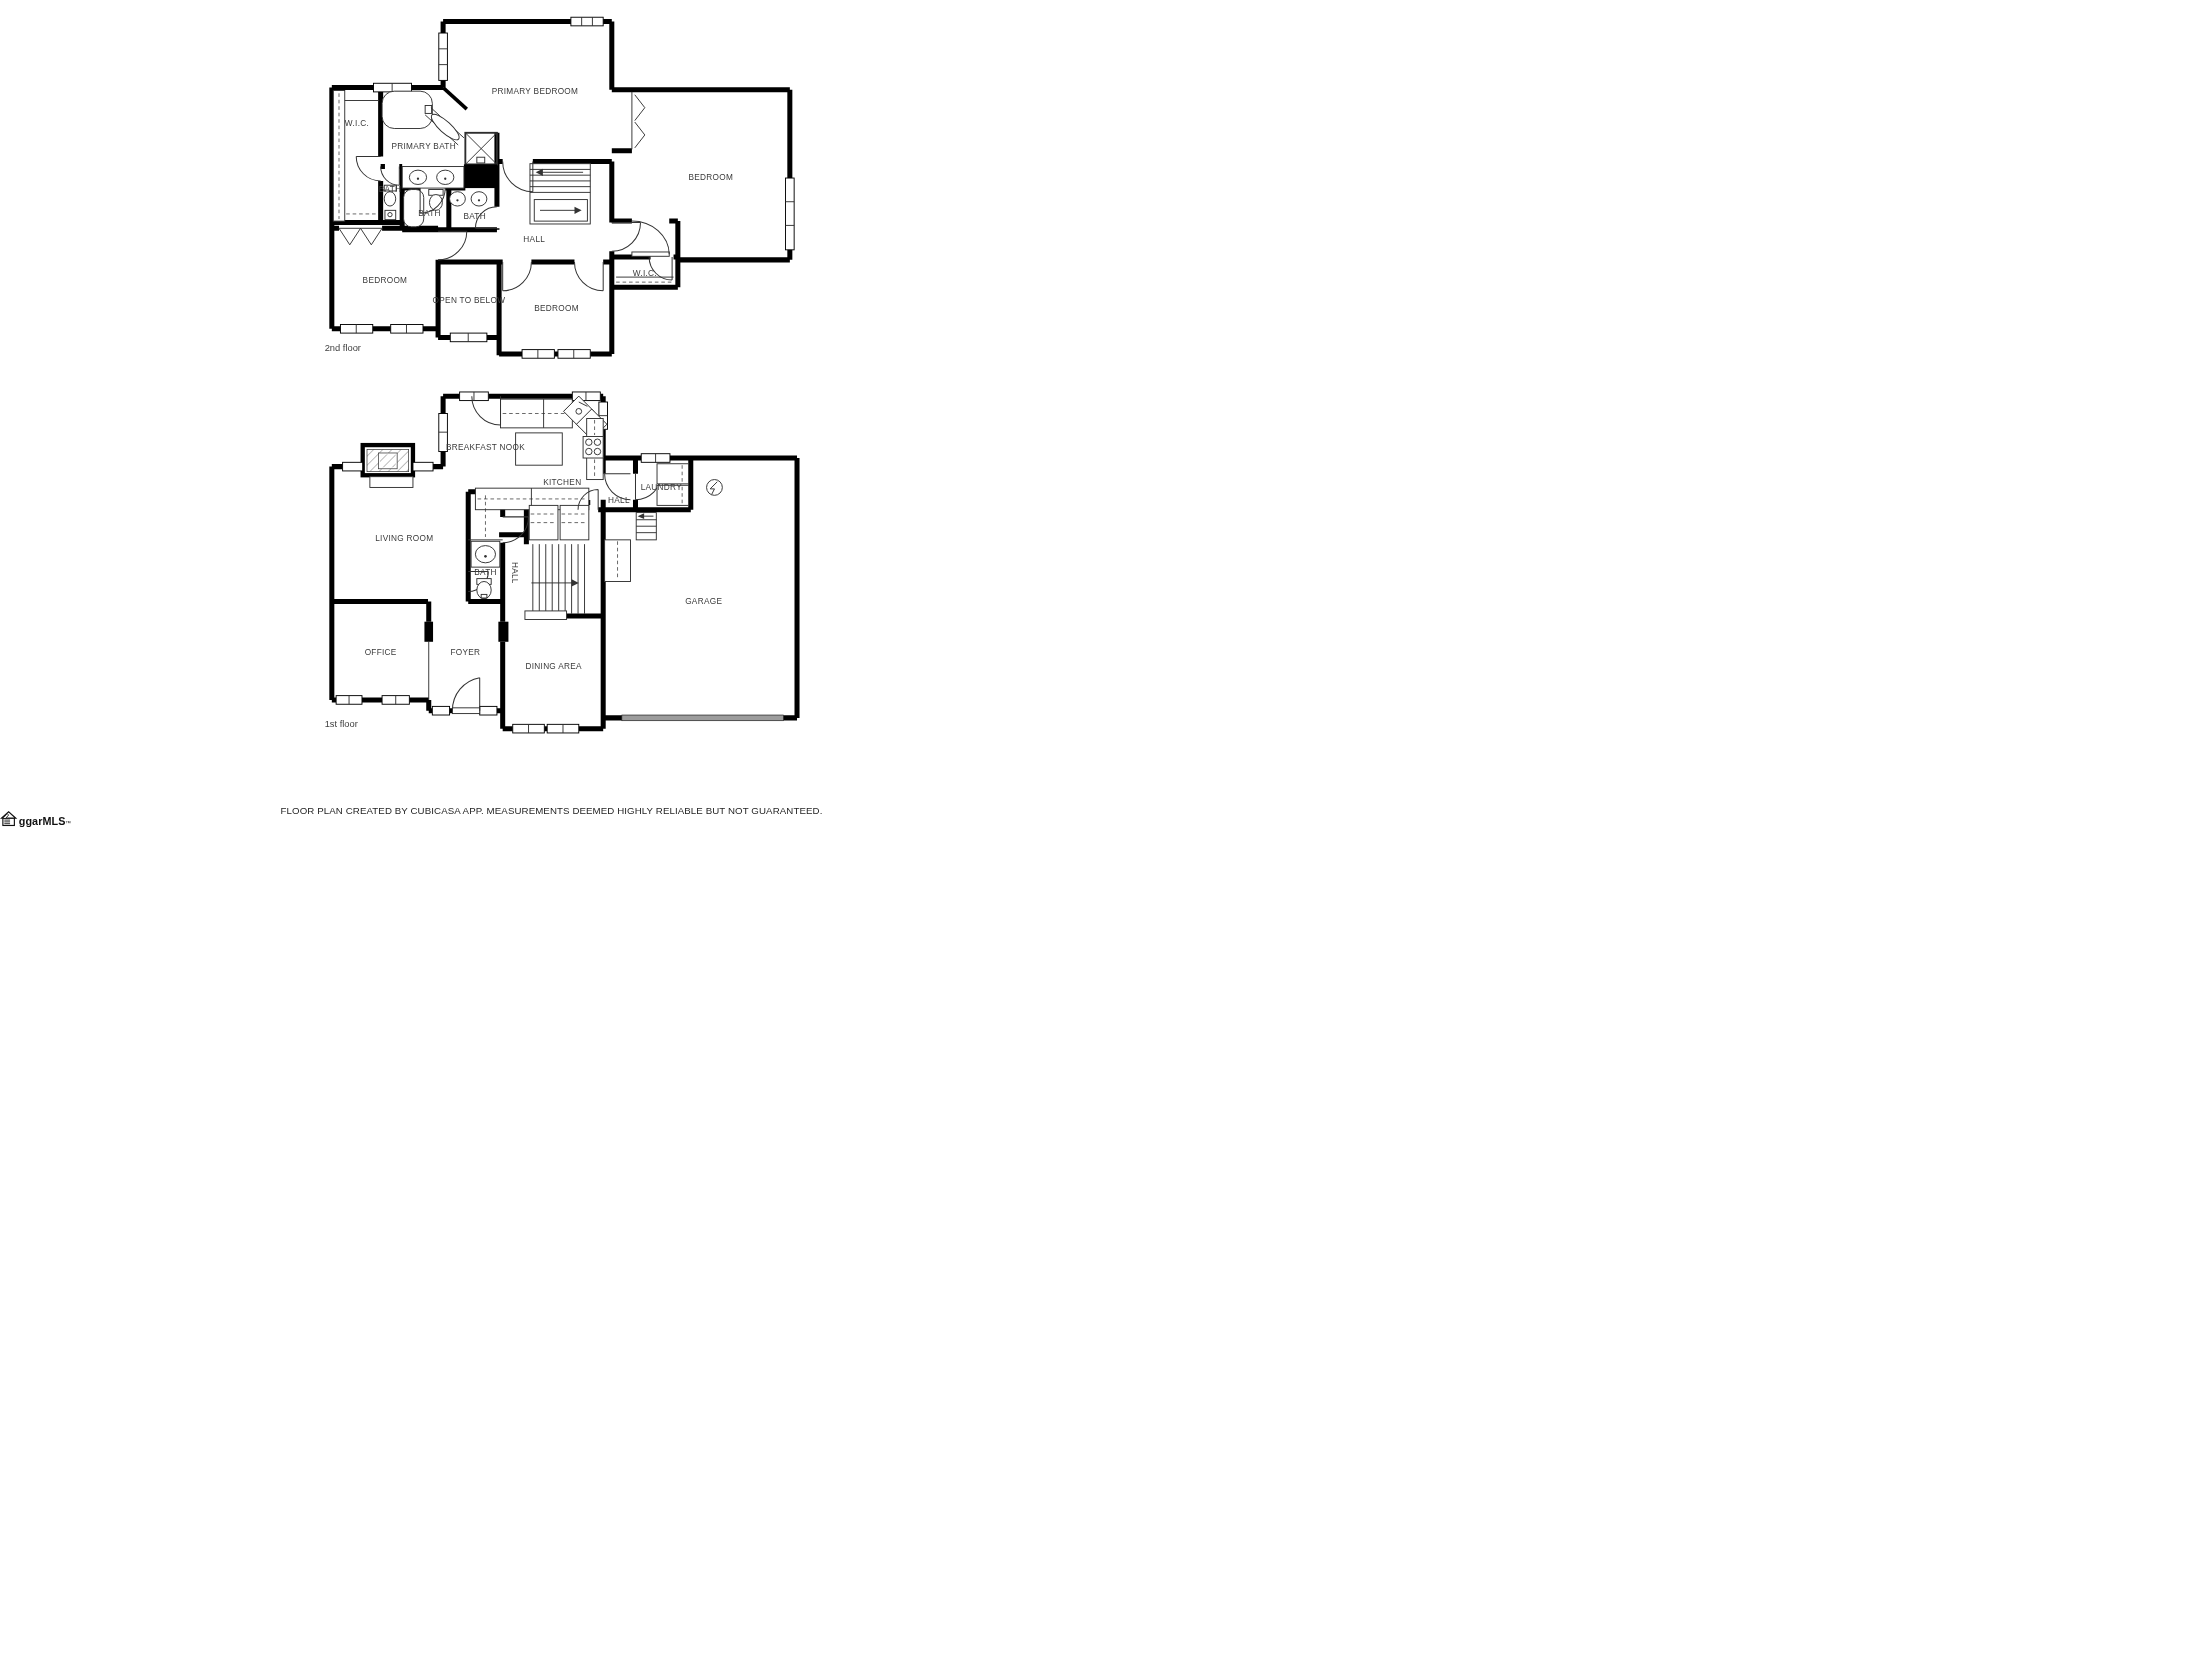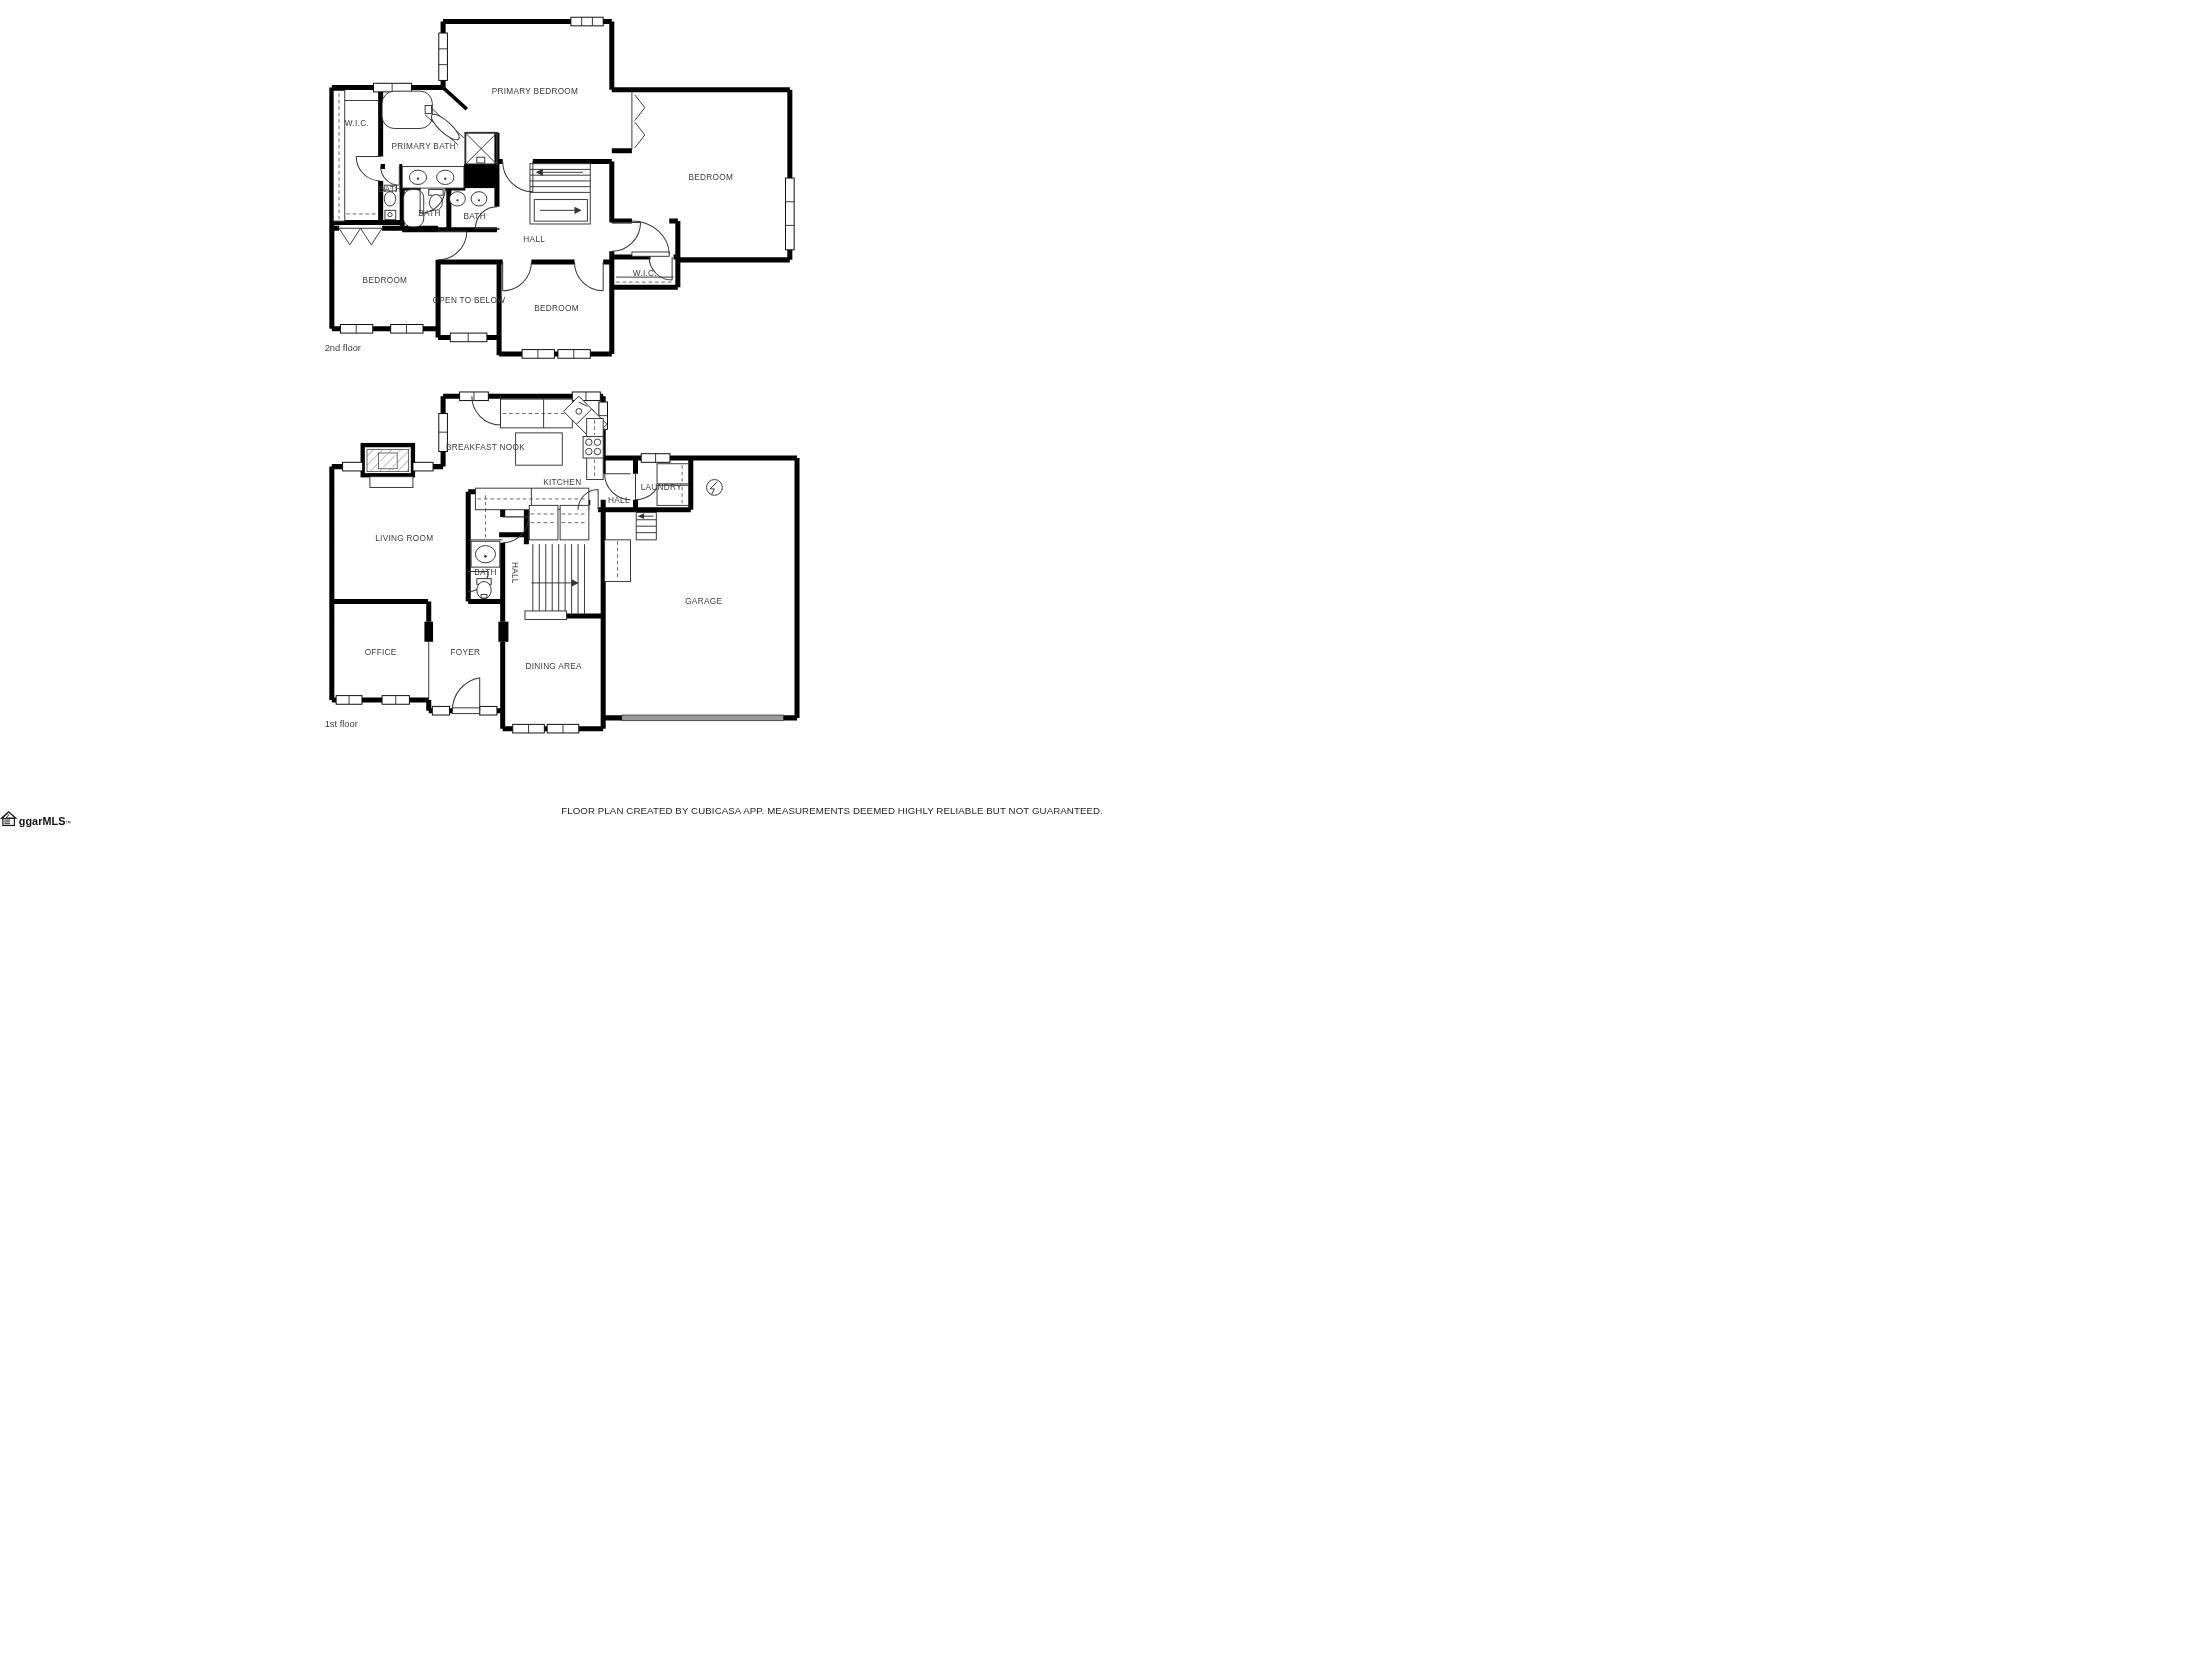--- a/index.html
+++ b/index.html
@@ -10,21 +10,21 @@
   .wall6{stroke:#000;stroke-width:5;fill:none;}
   .thin{stroke:#2e2e2e;stroke-width:1.3;fill:none;}
   .thinf{fill:#fff;stroke:#2e2e2e;stroke-width:1.3;}
   .dash{stroke:#2e2e2e;stroke-width:1;fill:none;stroke-dasharray:5 4;}
   .door{stroke:#333;stroke-width:1.4;fill:none;}
   .win{fill:#fff;stroke:#000;stroke-width:1.3;}
   .blk{fill:#000;stroke:none;}
   .gray{fill:#9c9c9c;stroke:#000;stroke-width:0.8;}
   .lbl{font-size:11.5px;fill:#3a3a3a;letter-spacing:.4px;text-anchor:middle;}
   .flr{font-size:13px;fill:#3f3f3f;}
-  #footer{position:absolute;left:0;top:805px;width:100%;text-align:right;
+  #footer{position:absolute;left:0;top:805px;width:100%;text-align:center;
           font-size:9.7px;color:#1f1f1f;letter-spacing:0.1px;}
   #logo{position:absolute;left:0px;top:811px;height:16px;display:flex;align-items:flex-end;color:#111;justify-content:center;}
   #logo .txt{font-size:10.8px;font-weight:600;letter-spacing:0.1px;line-height:1;}
   #logo .tm{font-size:5.7px;vertical-align:super;line-height:1;}
 </style>
 </head>
 <body>
 
 <svg id="plan-svg" width="1103" height="827" viewBox="0 0 1536 1152" xmlns="http://www.w3.org/2000/svg">
   <defs>

